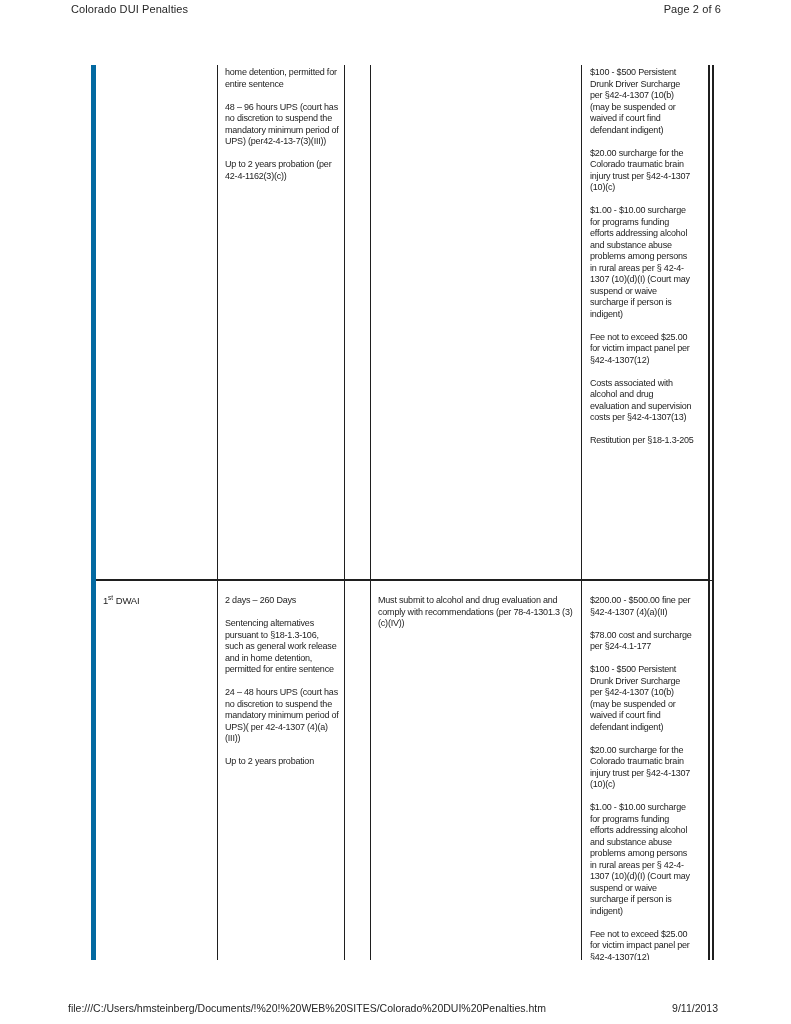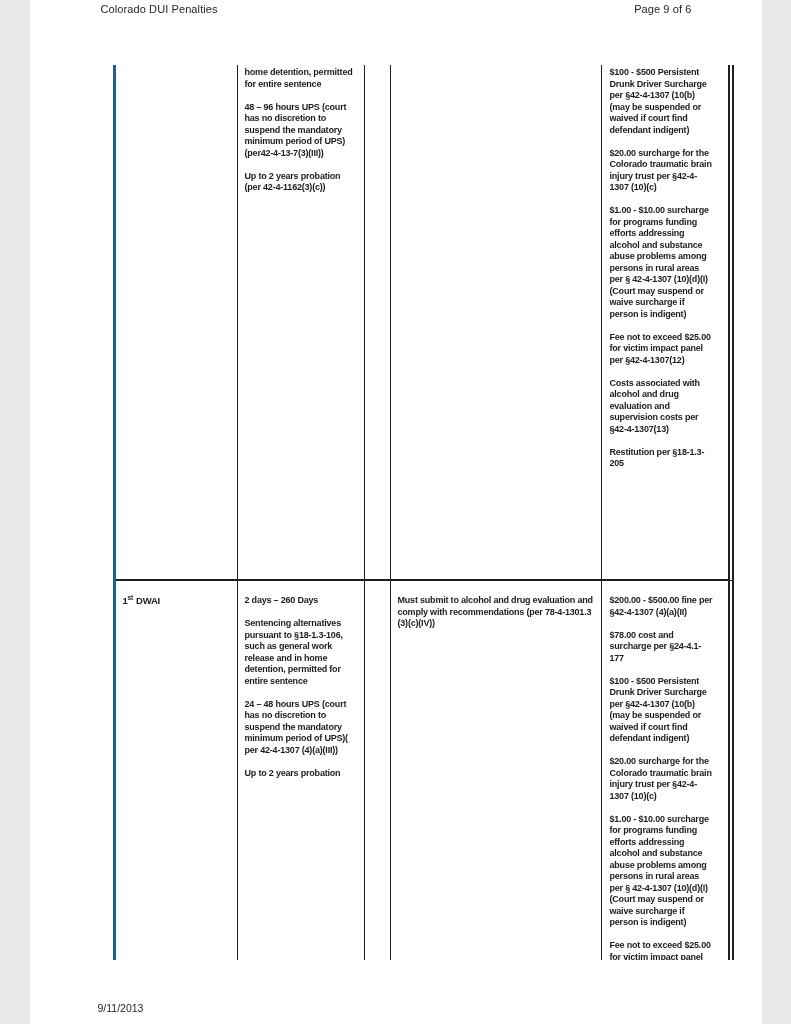--- a/index.html
+++ b/index.html
@@ -1,18 +1,18 @@
 <!DOCTYPE html>
 <html><head>
 <meta charset="utf-8">
 <style>
   html, body { margin: 0; padding: 0; background: #e8e8e8; }
   .page {
     position: relative;
-    width: 732px;
+    width: 791px;
     height: 1024px;
     margin: 0 auto;
     background: #ffffff;
     font-family: "Liberation Sans", sans-serif;
     color: #1d1d1d;
     overflow: hidden;
   }
   .print-header {
     position: absolute;
     top: 3px;
@@ -32,27 +32,26 @@
     right: 73px;
     display: flex;
     justify-content: space-between;
     font-size: 10.5px;
     line-height: 13px;
     color: #262626;
   }
   .footer-url { max-width: 560px; white-space: nowrap; overflow: hidden; }
   .penalties-table {
     position: absolute;
-    left: 83px;
+    left: 91px;
     top: 65px;
     display: grid;
     grid-template-columns: 122px 127px 26px 211px 132px;
     grid-template-rows: 516px 379px;
-    border-left: 3px solid #0369a1;
-    font-weight: bold;
+    border-left: 5px solid #0369a1;
   }
   .cell {
     box-sizing: border-box;
     border-right: 1px solid #1f1f1f;
     padding: 2px 5px 0 7px;
     font-size: 9px;
     line-height: 11.5px;
     letter-spacing: -0.2px;
     color: #1c1c1c;
     overflow: hidden;
@@ -66,21 +65,21 @@
   .offense-cell sup { font-size: 6.5px; line-height: 0; vertical-align: super; }
   .offense-name { margin-left: 3px; }
 </style>
 </head>
 <body>
 
 <div class="page">
 
   <div class="print-header">
     <span>Colorado DUI Penalties</span>
-    <span>Page 9 of 6</span>
+    <span>Page 2 of 6</span>
   </div>
 
   <div class="penalties-table">
 
     <div class="cell row1 offense-cell"></div>
     <div class="cell row1">
         <p>home detention, permitted for entire sentence</p>
         <p>48 – 96 hours UPS (court has no discretion to suspend the mandatory minimum period of UPS) (per42-4-13-7(3)(III))</p>
         <p>Up to 2 years probation  (per 42-4-1162(3)(c))</p>
       </div>
@@ -114,16 +113,17 @@
         <p>$100 - $500 Persistent Drunk Driver Surcharge per §42-4-1307 (10(b) (may be suspended or waived if court find defendant indigent)</p>
         <p>$20.00 surcharge for the Colorado traumatic brain injury trust per §42-4-1307  (10)(c)</p>
         <p>$1.00 - $10.00 surcharge for programs funding efforts addressing alcohol and substance abuse problems among persons in rural areas per § 42-4-1307 (10)(d)(I)  (Court may suspend or waive surcharge if person is indigent)</p>
         <p>Fee not to exceed $25.00 for victim impact panel per §42-4-1307(12)</p>
         <p>Costs associated with alcohol and drug evaluation and supervision  costs per §42-4-1307(13)</p>
       </div>
 
   </div>
 
   <div class="print-footer">
+    <span class="footer-url">file:///C:/Users/hmsteinberg/Documents/!%20!%20WEB%20SITES/Colorado%20DUI%20Penalties.htm</span>
     <span>9/11/2013</span>
   </div>
 
 </div>
 
 </body></html>

